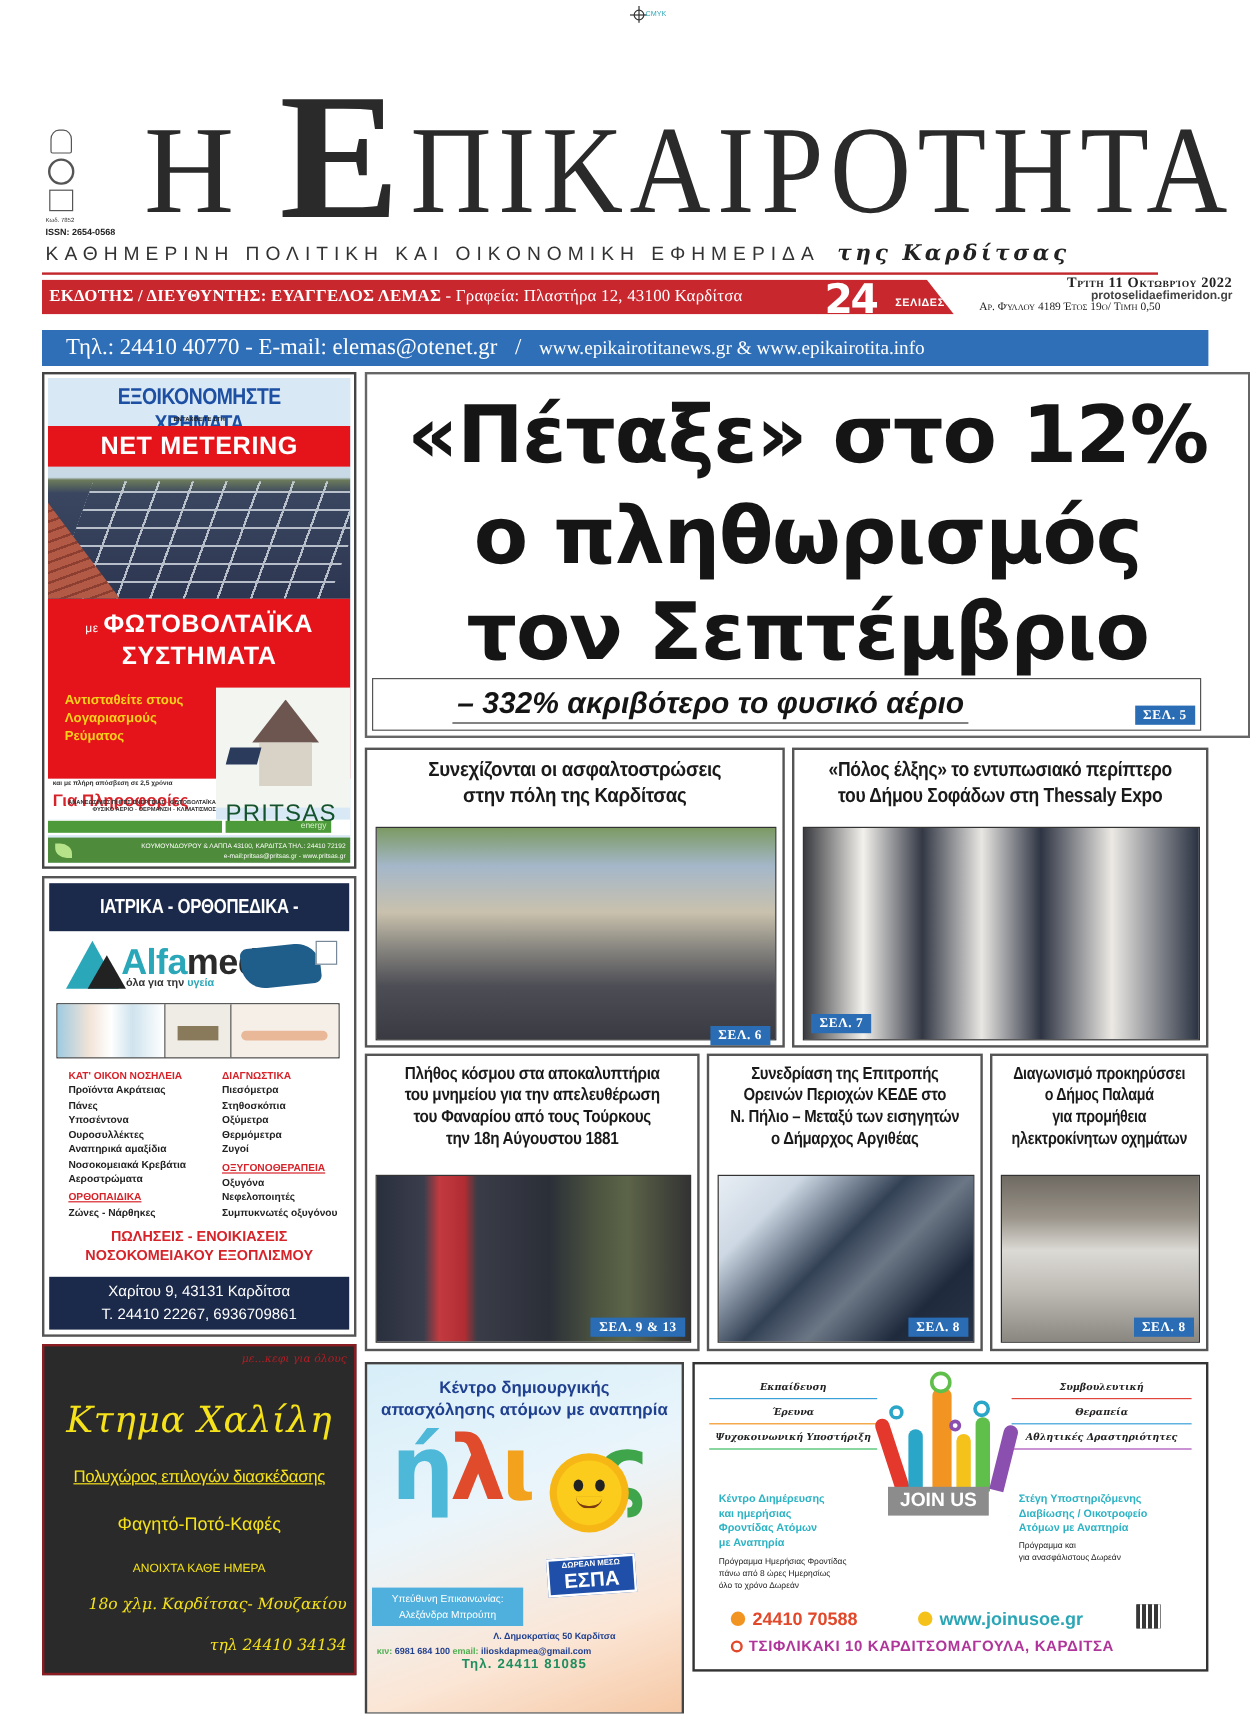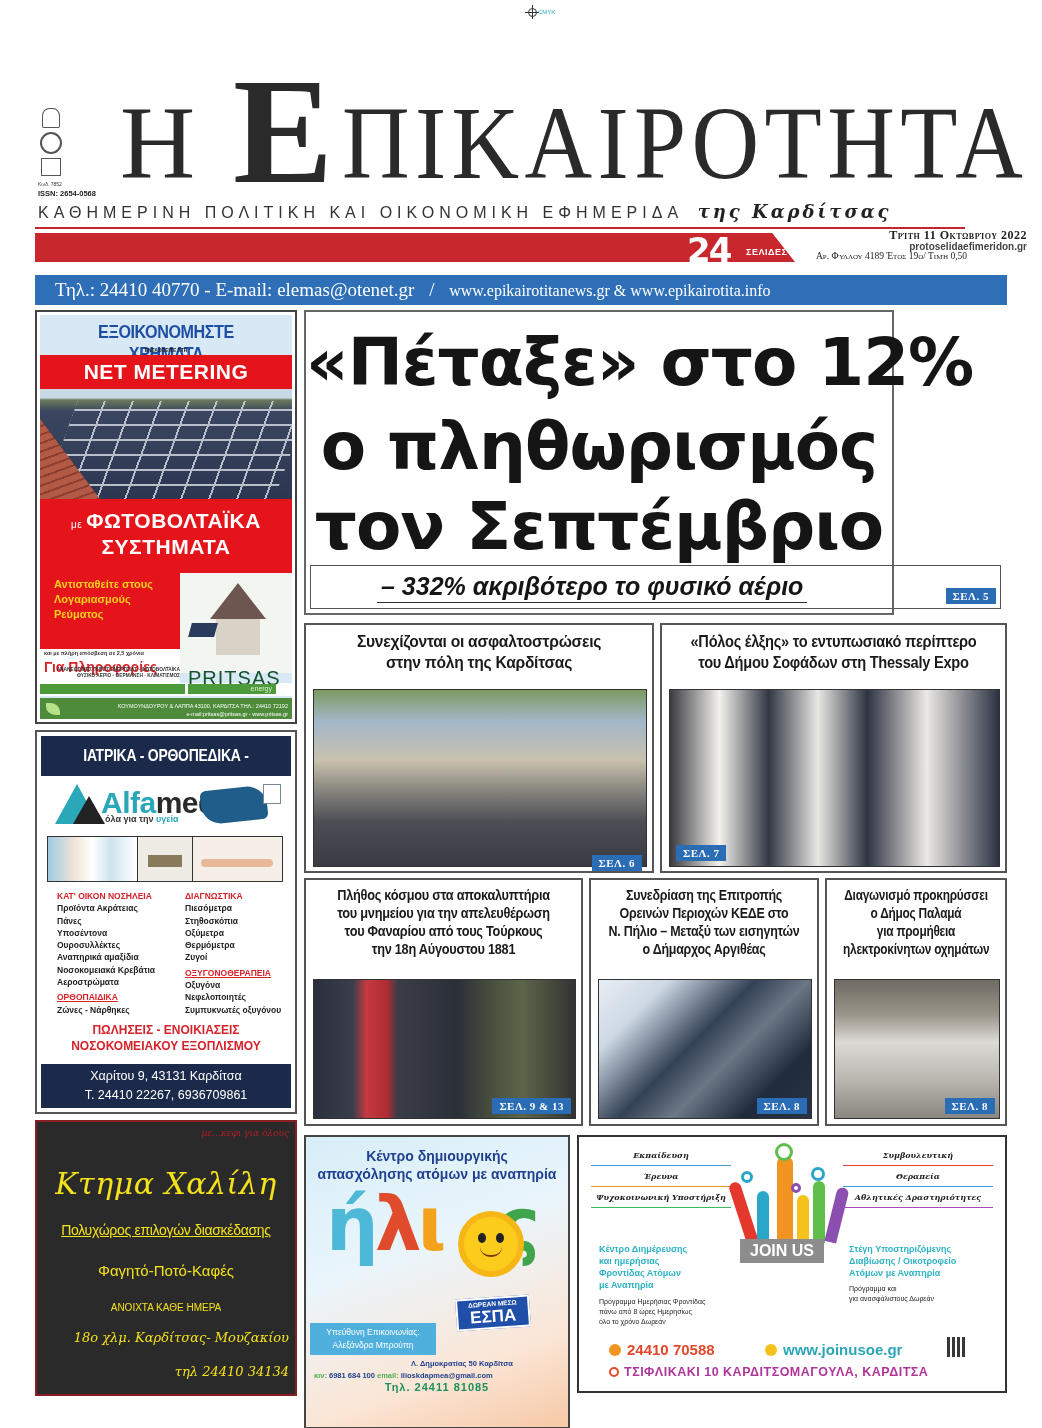--- a/index.html
+++ b/index.html
@@ -115,21 +115,21 @@
   .ad-ktima { left: 35px; top: 1120px; width: 262px; height: 276px; background: #2a2a2a; border: 2px solid #8a1d22; }
   .ad-ktima .top { position: absolute; right: 6px; top: 6px; font-family: "DejaVu Serif", serif; font-style: italic; color: #b01e25; font-size: 9px; }
   .ad-ktima .name { position: absolute; left: 0; top: 44px; width: 100%; text-align: center; font-family: "DejaVu Serif", serif; font-style: italic; color: #f5e21a; font-size: 30px; letter-spacing: 0.5px; }
   .ad-ktima .poly { position: absolute; left: 0; top: 100px; width: 100%; text-align: center; color: #f5e21a; font-size: 14px; text-decoration: underline; letter-spacing: -0.3px; }
   .ad-ktima .fagito { position: absolute; left: 0; top: 140px; width: 100%; text-align: center; color: #f5e21a; font-size: 15px; }
   .ad-ktima .open { position: absolute; left: 0; top: 180px; width: 100%; text-align: center; color: #f5e21a; font-size: 10px; }
   .ad-ktima .addr { position: absolute; right: 6px; top: 208px; font-family: "DejaVu Serif", serif; font-style: italic; color: #f5e21a; font-size: 13px; }
   .ad-ktima .tel { position: absolute; right: 6px; top: 242px; font-family: "DejaVu Serif", serif; font-style: italic; color: #f5e21a; font-size: 13px; }
 
   
-  .headline-box { left: 304px; top: 310px; width: 590px; height: 305px; border: 2px solid #666; }
+  .headline-box { left: 304px; top: 310px; width: 738px; height: 305px; border: 2px solid #666; }
   .headline { position: absolute; left: 0; width: 100%; text-align: center; font-family: "DejaVu Sans", sans-serif; font-weight: bold; color: #151515; white-space: nowrap; letter-spacing: -1px; }
   .headline.l1 { top: 12px; font-size: 66px; }
   .headline.l2 { top: 96px; font-size: 66px; }
   .headline.l3 { top: 176px; font-size: 66px; }
   .subhead-box { position: absolute; left: 4px; top: 253px; width: 691px; height: 44px; border: 1.5px solid #555; }
   .subhead { position: absolute; left: 66px; top: 6px; font-family: "Liberation Sans", sans-serif; font-weight: bold; font-style: italic; font-size: 25px; color: #151515; border-bottom: 1.5px solid #333; padding: 0 4px 1px 4px; white-space: nowrap; }
 
   
   .story .title-t { position: absolute; left: 0; width: 100%; text-align: center; font-family: "Liberation Sans", sans-serif; font-weight: bold; color: #1a1a1a; line-height: 1.25; white-space: nowrap; letter-spacing: -0.3px; }
   .story .photo { position: absolute; border: 1px solid #333; overflow: hidden; }
@@ -223,20 +223,23 @@
     <span class="rest">ΠΙΚΑΙΡΟΤΗΤΑ</span>
   </div>
 
   <div class="abs subtitle">
     <span>ΚΑΘΗΜΕΡΙΝΗ ΠΟΛΙΤΙΚΗ ΚΑΙ ΟΙΚΟΝΟΜΙΚΗ ΕΦΗΜΕΡΙΔΑ</span>
     <span class="cursive">της Καρδίτσας</span>
   </div>
   <div class="abs redline"></div>
 
   <div class="abs pub-banner">
+    <div class="txt">
+      <b>ΕΚΔΟΤΗΣ / ΔΙΕΥΘΥΝΤΗΣ: ΕΥΑΓΓΕΛΟΣ ΛΕΜΑΣ</b><span> - Γραφεία: Πλαστήρα 12, 43100 Καρδίτσα</span>
+    </div>
     <span class="num">24</span>
     <span class="sel">ΣΕΛΙΔΕΣ</span>
   </div>
 
   <div class="abs date-block">
     <div class="date">Τρίτη 11 Οκτωβρίου 2022</div>
     <div class="proto">protoselidaefimeridon.gr</div>
     <div class="issue">Αρ. Φύλλου 4189 Έτος 19ο/ Τιμή 0,50</div>
   </div>
 

